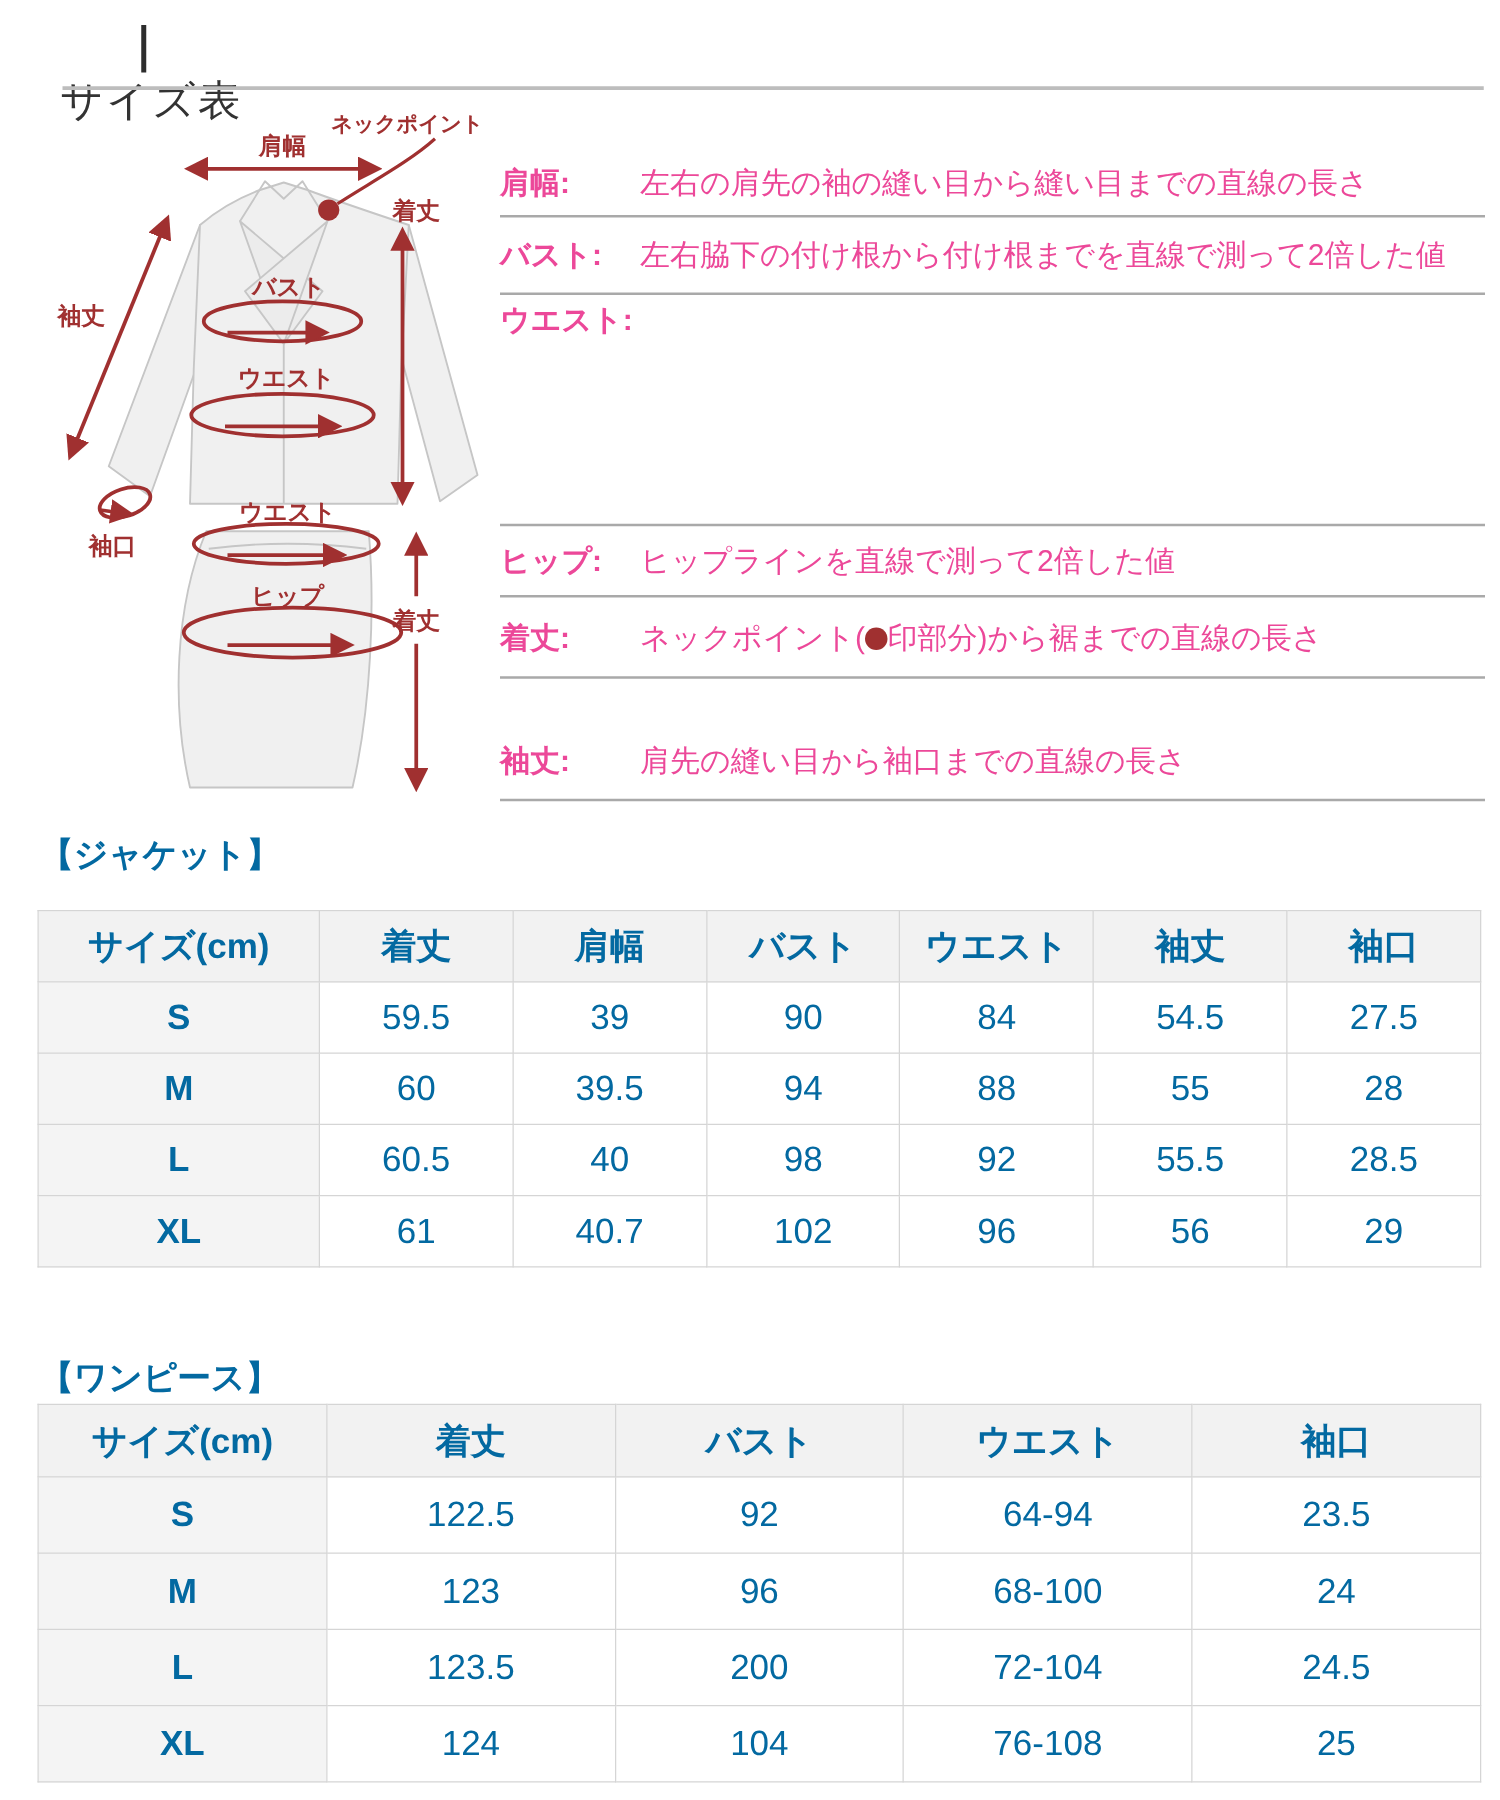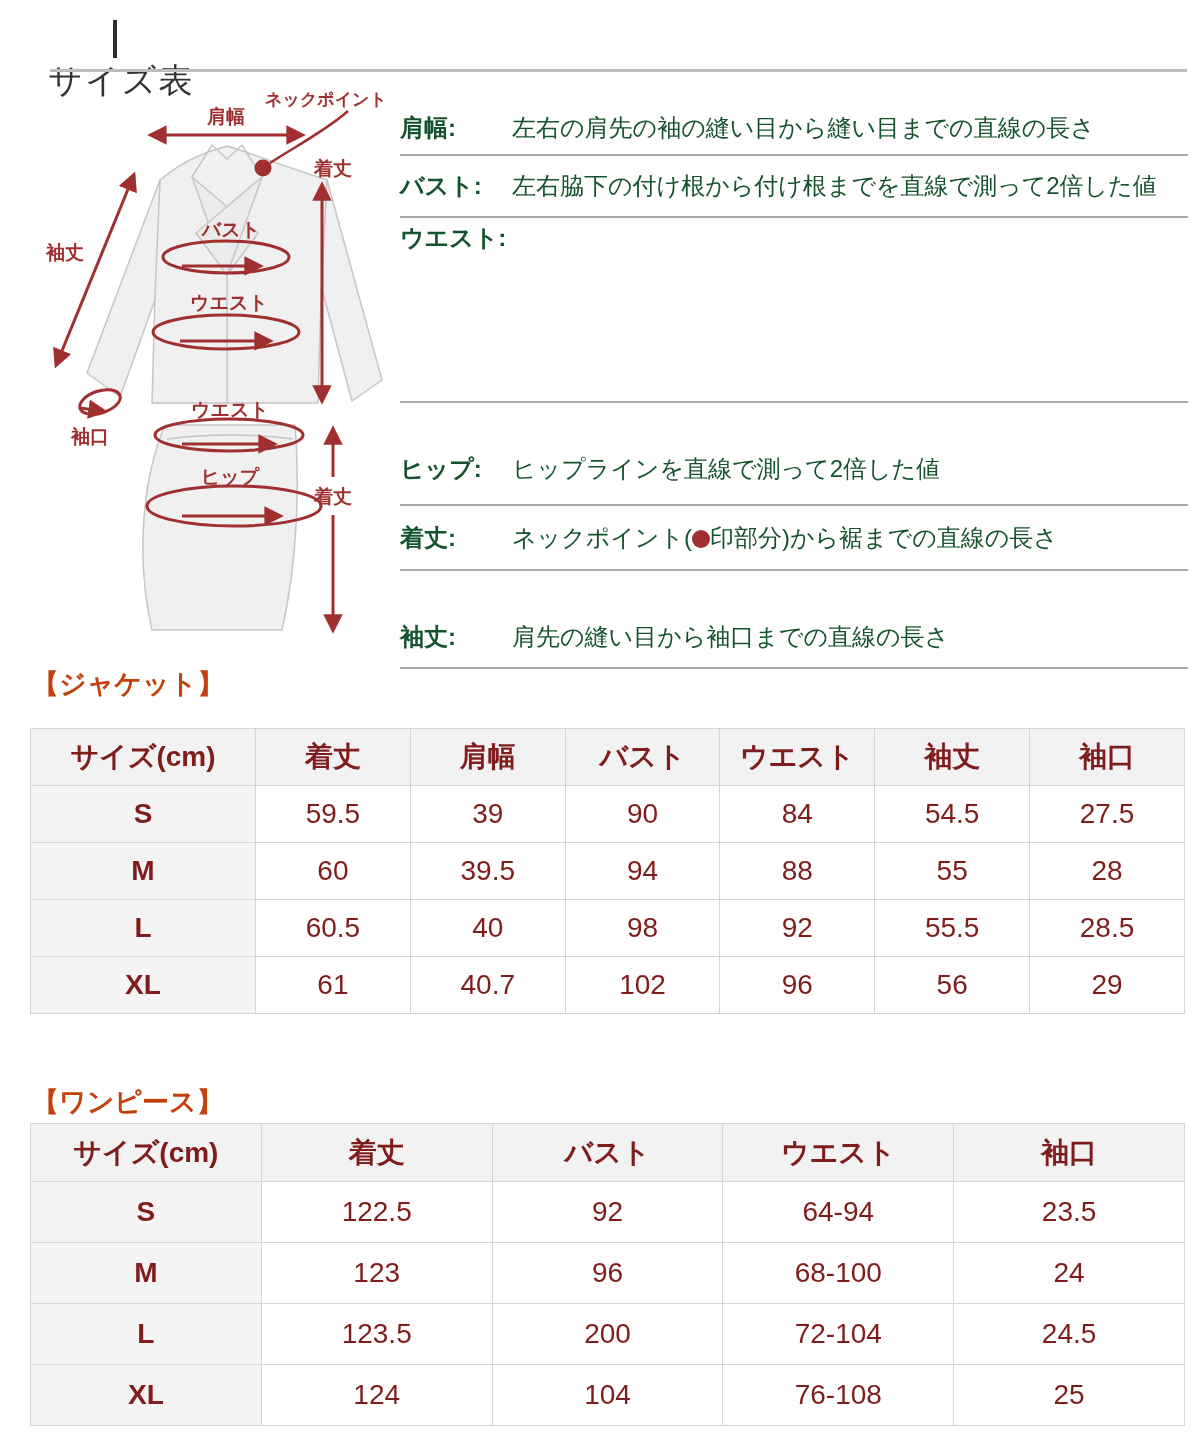--- a/index.html
+++ b/index.html
@@ -18,41 +18,41 @@
   .garment{fill:#f0f0f0;stroke:#c6c6c6;stroke-width:1.5;stroke-linejoin:round;}
   .garment-line{fill:none;stroke:#c6c6c6;stroke-width:1.5;stroke-linejoin:round;}
   .lapel{fill:#ececec;stroke:#c6c6c6;stroke-width:1.5;stroke-linejoin:round;}
   .ann{stroke:#a03030;stroke-width:3;fill:none;}
   .ann-thin{stroke:#a03030;stroke-width:2.5;fill:none;}
   .lbl{font-family:"Liberation Sans","DejaVu Sans",sans-serif;font-weight:700;font-size:19px;
        fill:#a03030;stroke:none;}
   .lbl-s{font-size:17px;}
 
   
-  .defs{position:absolute;left:400px;top:102px;width:788px;font-size:24px;color:#14532d;}
+  .defs{position:absolute;left:400px;top:120px;width:788px;font-size:24px;color:#ec4899;}
   .def-row{display:flex;border-bottom:2px solid #a9a9a9;box-sizing:border-box;}
   .def-label{width:112px;flex:none;font-weight:700;}
   .def-text{flex:1;}
   .r1{height:54px;align-items:center;}
   .r2{height:62px;align-items:center;}
   .r3{height:185px;}
   .r3 .def-label{padding-top:4px;}
   .r3 .def-text{padding-top:13px;line-height:37px;white-space:pre-line;}
-  .r4{height:72px;align-items:center;margin-top:31px;}
+  .r4{height:57px;align-items:center;}
   .r5{height:65px;align-items:center;}
   .r6{height:62px;align-items:center;margin-top:36px;}
   .dot{display:inline-block;width:18px;height:18px;border-radius:50%;background:#a03030;
        vertical-align:-2px;}
 
   
-  .sec-title{position:absolute;left:32px;margin:0;font-size:27px;font-weight:700;color:#c2410c;}
+  .sec-title{position:absolute;left:32px;margin:0;font-size:27px;font-weight:700;color:#0369a1;}
   .jacket-title{top:666px;}
   .dress-title{top:1084px;}
   table.size-table{position:absolute;left:30px;width:1155px;border-collapse:collapse;
-       table-layout:fixed;font-size:28px;color:#7f1d1d;text-align:center;}
+       table-layout:fixed;font-size:28px;color:#0369a1;text-align:center;}
   .jacket-table{top:728px;}
   .dress-table{top:1123px;}
   .size-table th,.size-table td{border:1px solid #d5d5d5;padding:0;vertical-align:middle;}
   .size-table th{background:#f2f2f2;font-weight:700;}
   .jacket-table th{height:56px;}
   .jacket-table td{height:56px;}
   .dress-table th{height:57px;}
   .dress-table td{height:60px;}
   td.size-cell{background:#f4f4f4;font-weight:700;}
 </style>

